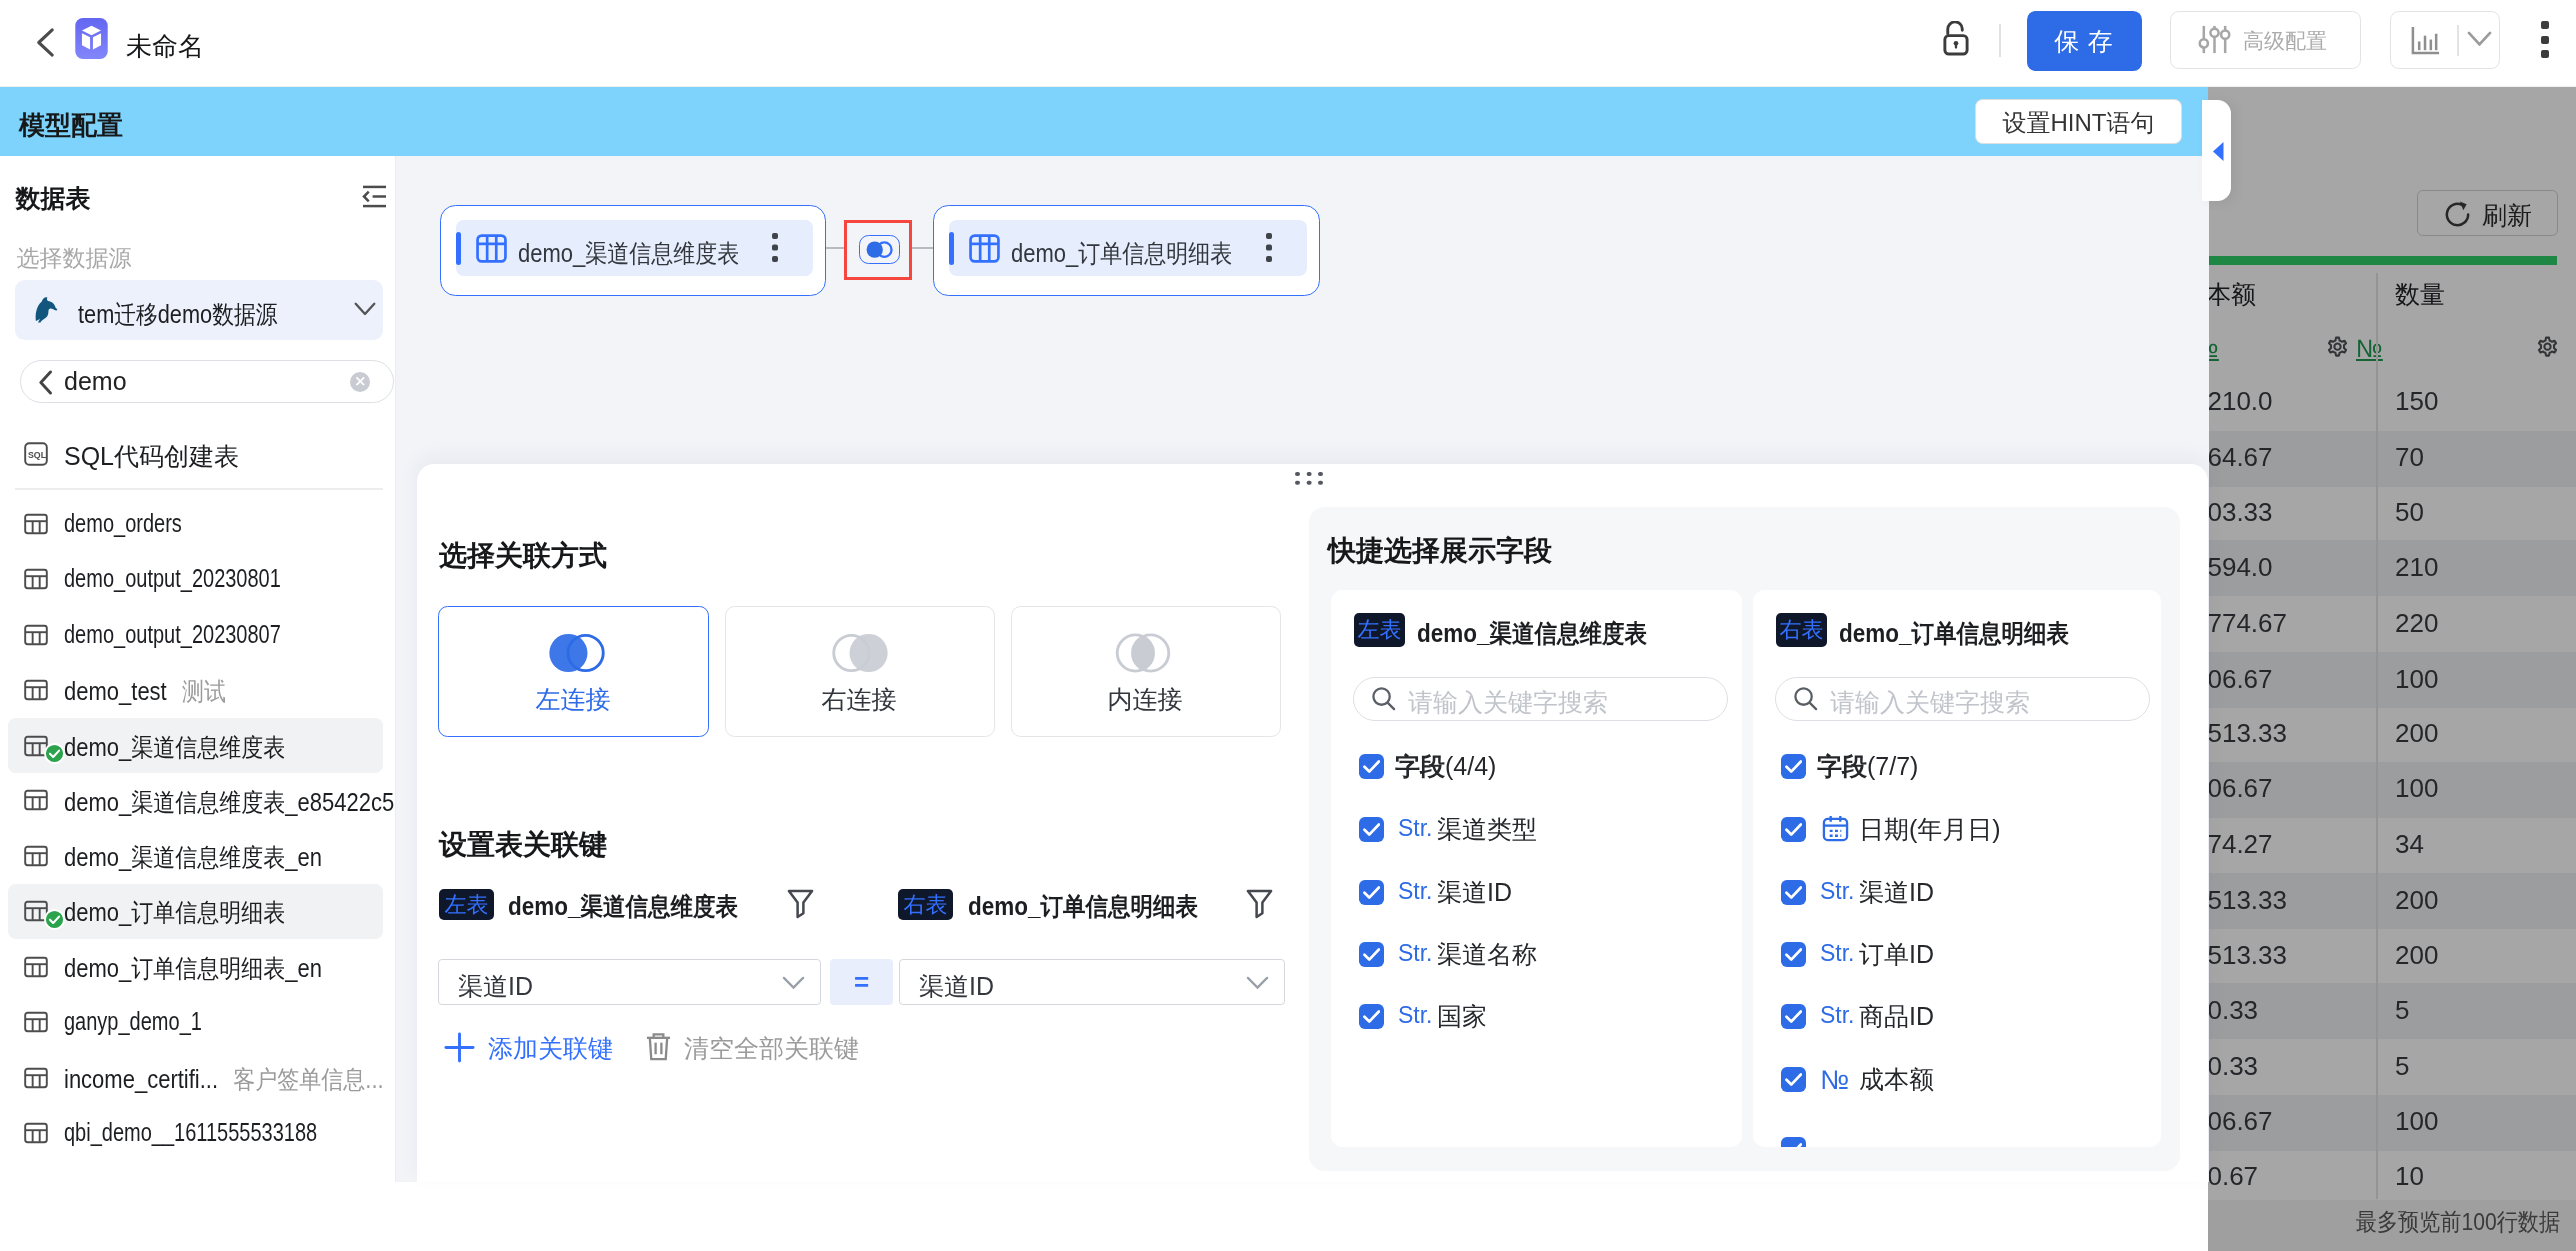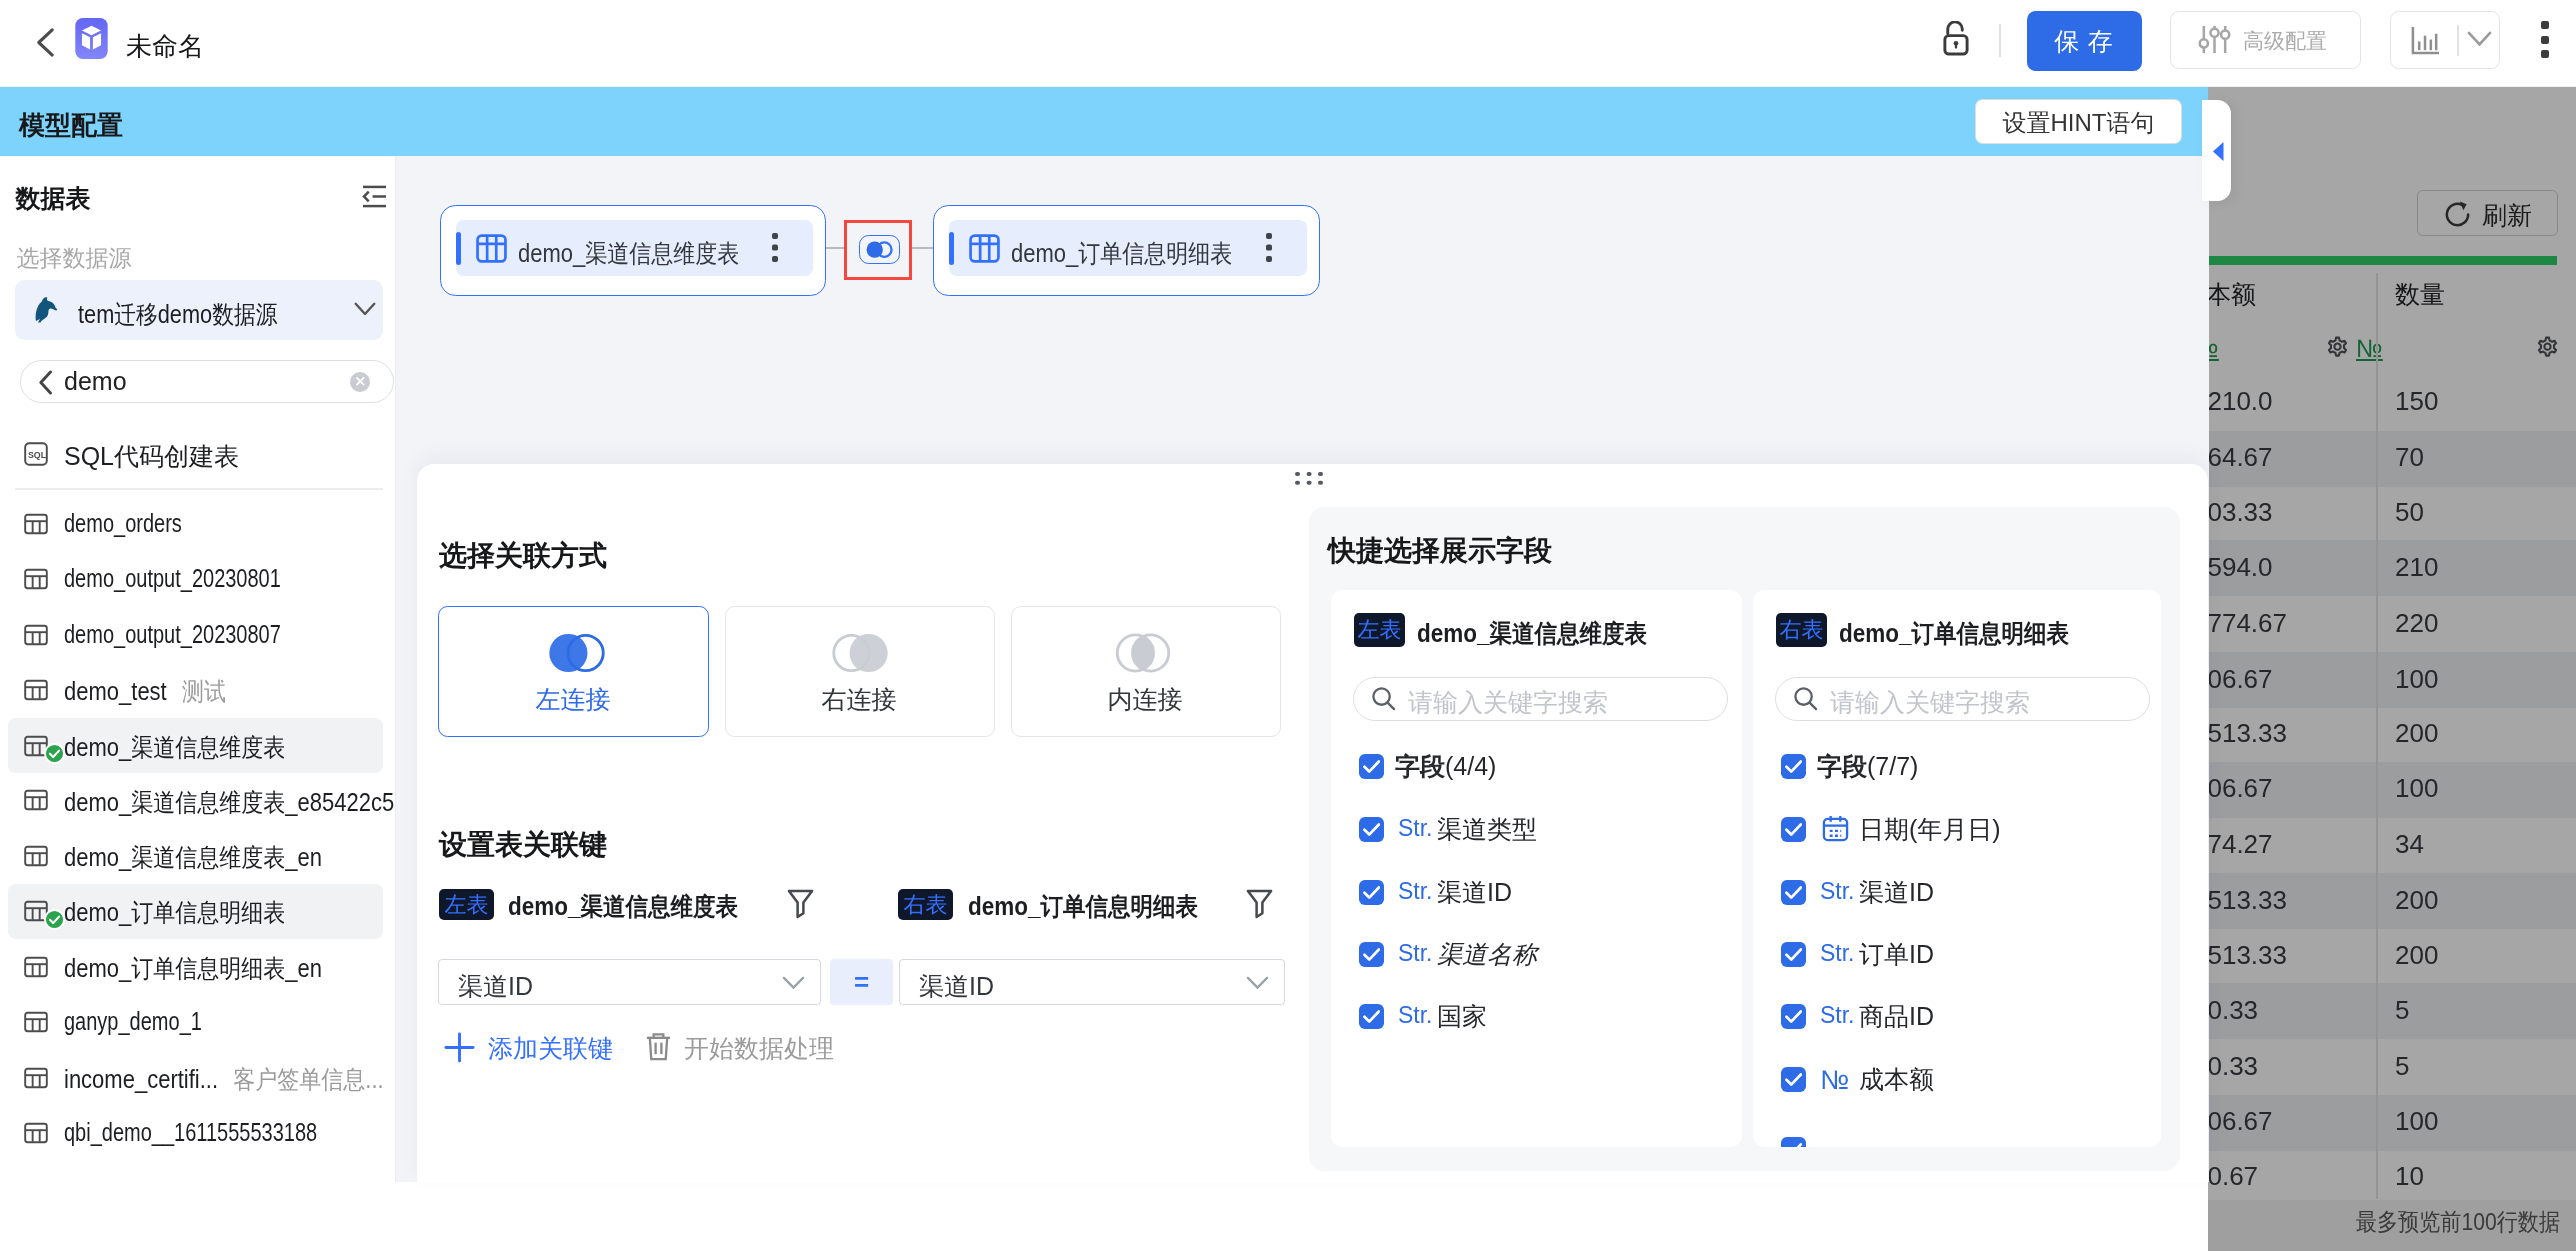--- a/index.html
+++ b/index.html
@@ -359,21 +359,21 @@
         <div class="abs" style="left:71px;top:568px;font-size:25px;color:#3370ff;">添加关联键</div>
         <svg class="abs" style="left:228px;top:567px" width="27" height="31" viewBox="0 0 28 32">
             <g stroke="#8a8a8a" stroke-width="2.4" fill="none">
               <path d="M2 7 L26 7"></path>
               <path d="M9 7 L9 3.5 L19 3.5 L19 7"></path>
               <path d="M5 7 L6.5 29 L21.5 29 L23 7"></path>
               <line x1="11" y1="12" x2="11" y2="24"></line>
               <line x1="17" y1="12" x2="17" y2="24"></line>
             </g>
           </svg>
-        <div class="abs" style="left:267px;top:568px;font-size:25px;color:#9b9b9b;">开始数据处理</div>
+        <div class="abs" style="left:267px;top:568px;font-size:25px;color:#9b9b9b;">清空全部关联键</div>
         <div class="abs" id="quickpanel" style="left:892px;top:43px;width:871px;height:664px;background:#f6f7f9;border-radius:15.4px;">
           <div class="abs t30 bold" style="left:19px;top:25px;">快捷选择展示字段</div>
           <div class="abs card" id="lcard" style="left:22px;top:83px;width:411px;height:557px;overflow:hidden;">
             <div class="abs chip" style="left:23px;top:23px;width:51px;height:34px;line-height:34px;font-size:22px;">左表</div>
             <div class="abs bold" style="left:86px;top:27px;font-size:25px;color:#1c1e21;white-space:nowrap;transform-origin:left center;transform:scaleX(0.9);">demo_渠道信息维度表</div>
             <div class="abs searchpill" style="left:22px;top:87px;width:375px;height:44px;"></div>
             <svg class="abs" style="left:40px;top:96px" width="25" height="25" viewBox="0 0 26 26">
                 <circle cx="11" cy="11" r="8.5" fill="none" stroke="#5b5f66" stroke-width="2.4"></circle>
                 <line x1="17.5" y1="17.5" x2="24" y2="24" stroke="#5b5f66" stroke-width="2.4" stroke-linecap="round"></line>
               </svg>
@@ -397,21 +397,21 @@
                 </svg>
               </div>
             <div class="strlbl" style="left:67px;top:288px;">Str.</div>
             <div class="frow-label" style="left:106px;top:286px;">渠道ID</div>
             <div class="ckb" style="left:28px;top:352px;">
                 <svg width="17.3" height="13.5" viewBox="0 0 18 14">
                   <path d="M1.5 7 L6.5 12 L16.5 1.5" stroke="#fff" stroke-width="2.8" fill="none" stroke-linecap="round" stroke-linejoin="round"></path>
                 </svg>
               </div>
             <div class="strlbl" style="left:67px;top:350px;">Str.</div>
-            <div class="frow-label" style="left:106px;top:348px;font-style:italic;">渠道名称</div>
+            <div class="frow-label" style="left:106px;top:348px;">渠道名称</div>
             <div class="ckb" style="left:28px;top:414px;">
                 <svg width="17.3" height="13.5" viewBox="0 0 18 14">
                   <path d="M1.5 7 L6.5 12 L16.5 1.5" stroke="#fff" stroke-width="2.8" fill="none" stroke-linecap="round" stroke-linejoin="round"></path>
                 </svg>
               </div>
             <div class="strlbl" style="left:67px;top:412px;">Str.</div>
             <div class="frow-label" style="left:106px;top:410px;">国家</div>
           </div>
           <div class="abs card" id="rcard" style="left:444px;top:83px;width:408px;height:557px;overflow:hidden;">
             <div class="abs chip" style="left:23px;top:23px;width:51px;height:34px;line-height:34px;font-size:22px;">右表</div>

